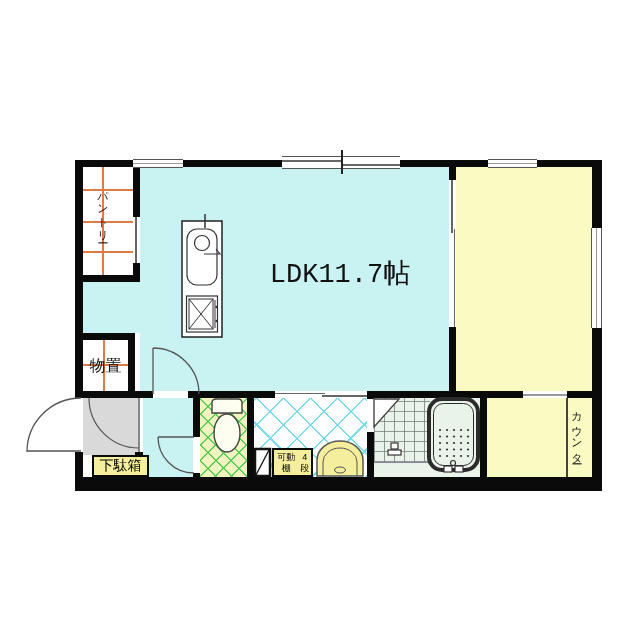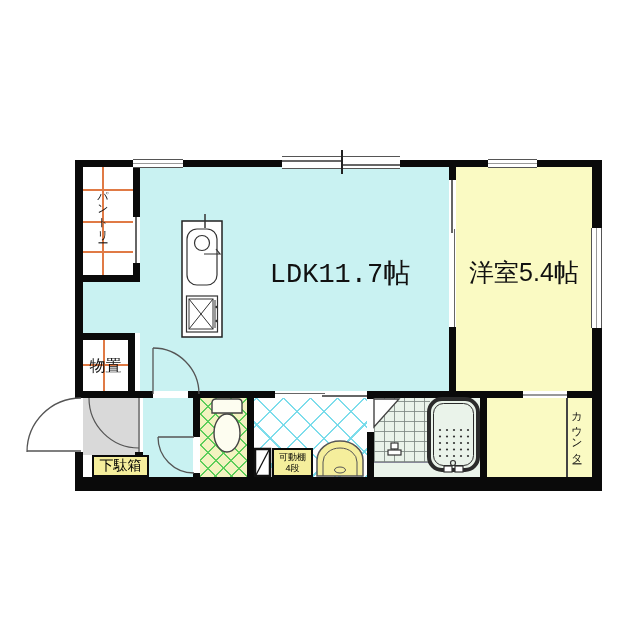--- a/index.html
+++ b/index.html
@@ -117,21 +117,21 @@
 
   <div class="white-gap" style="left:367px;top:399px;width:7px;height:33px;"></div>
 
   <div class="thinline" style="left:138px;top:398px;width:1.5px;height:54px;background:#888;"></div>
 
   <div class="thinline" style="left:566px;top:398px;width:1.5px;height:79px;background:#444;"></div>
 
   <div class="ybox center" style="left:92px;top:455px;width:57px;height:22px;font-size:14px;">
     <span>下駄箱</span>
   </div>
-  <div class="ybox center" style="left:272px;top:448px;width:41px;height:29px;font-size:9px;line-height:1.15;flex-direction:column;">
+  <div class="ybox center" style="left:272px;top:448px;width:41px;height:29px;font-size:9px;line-height:1.15;flex-direction:row;">
     <span>可動棚</span>
     <span>4段</span>
   </div>
 
   <svg width="640" height="640" viewBox="0 0 640 640">
 
     <g fill="none" stroke="#555" stroke-width="1.3">
       <path d="M81,398 A54,54 0 0 0 27,452"></path>
       <line x1="27" y1="451" x2="81" y2="451"></line>
     </g>
@@ -214,18 +214,17 @@
           <circle cx="461" cy="456" r="1.1"></circle>
           <circle cx="468" cy="456" r="1.1"></circle>
       </g>
       <circle cx="453" cy="463" r="2.5" fill="none" stroke="#333" stroke-width="1.2"></circle>
       <rect x="444" y="466" width="8" height="6" fill="#fff" stroke="#333" stroke-width="1.2"></rect>
       <rect x="455" y="466" width="8" height="6" fill="#fff" stroke="#333" stroke-width="1.2"></rect>
     </g>
   </svg>
 
   <div class="room-label center" style="left:240px;top:256px;width:200px;height:34px;font-size:27px;font-family:Liberation Mono, monospace;">LDK11.7帖</div>
-  <div class="room-label center" style="left:456px;top:256px;width:136px;height:32px;font-size:25px;">洋室5.4帖</div>
   <div class="room-label vtext" style="left:569px;top:404px;height:72px;font-size:11px;">カウンター</div>
   <div class="room-label vtext" style="left:95px;top:183px;height:96px;font-size:11px;">パントリー</div>
   <div class="room-label center" style="left:83px;top:355px;width:45px;height:22px;font-size:16px;">物置</div>
 
 </div>
 
 </body></html>

